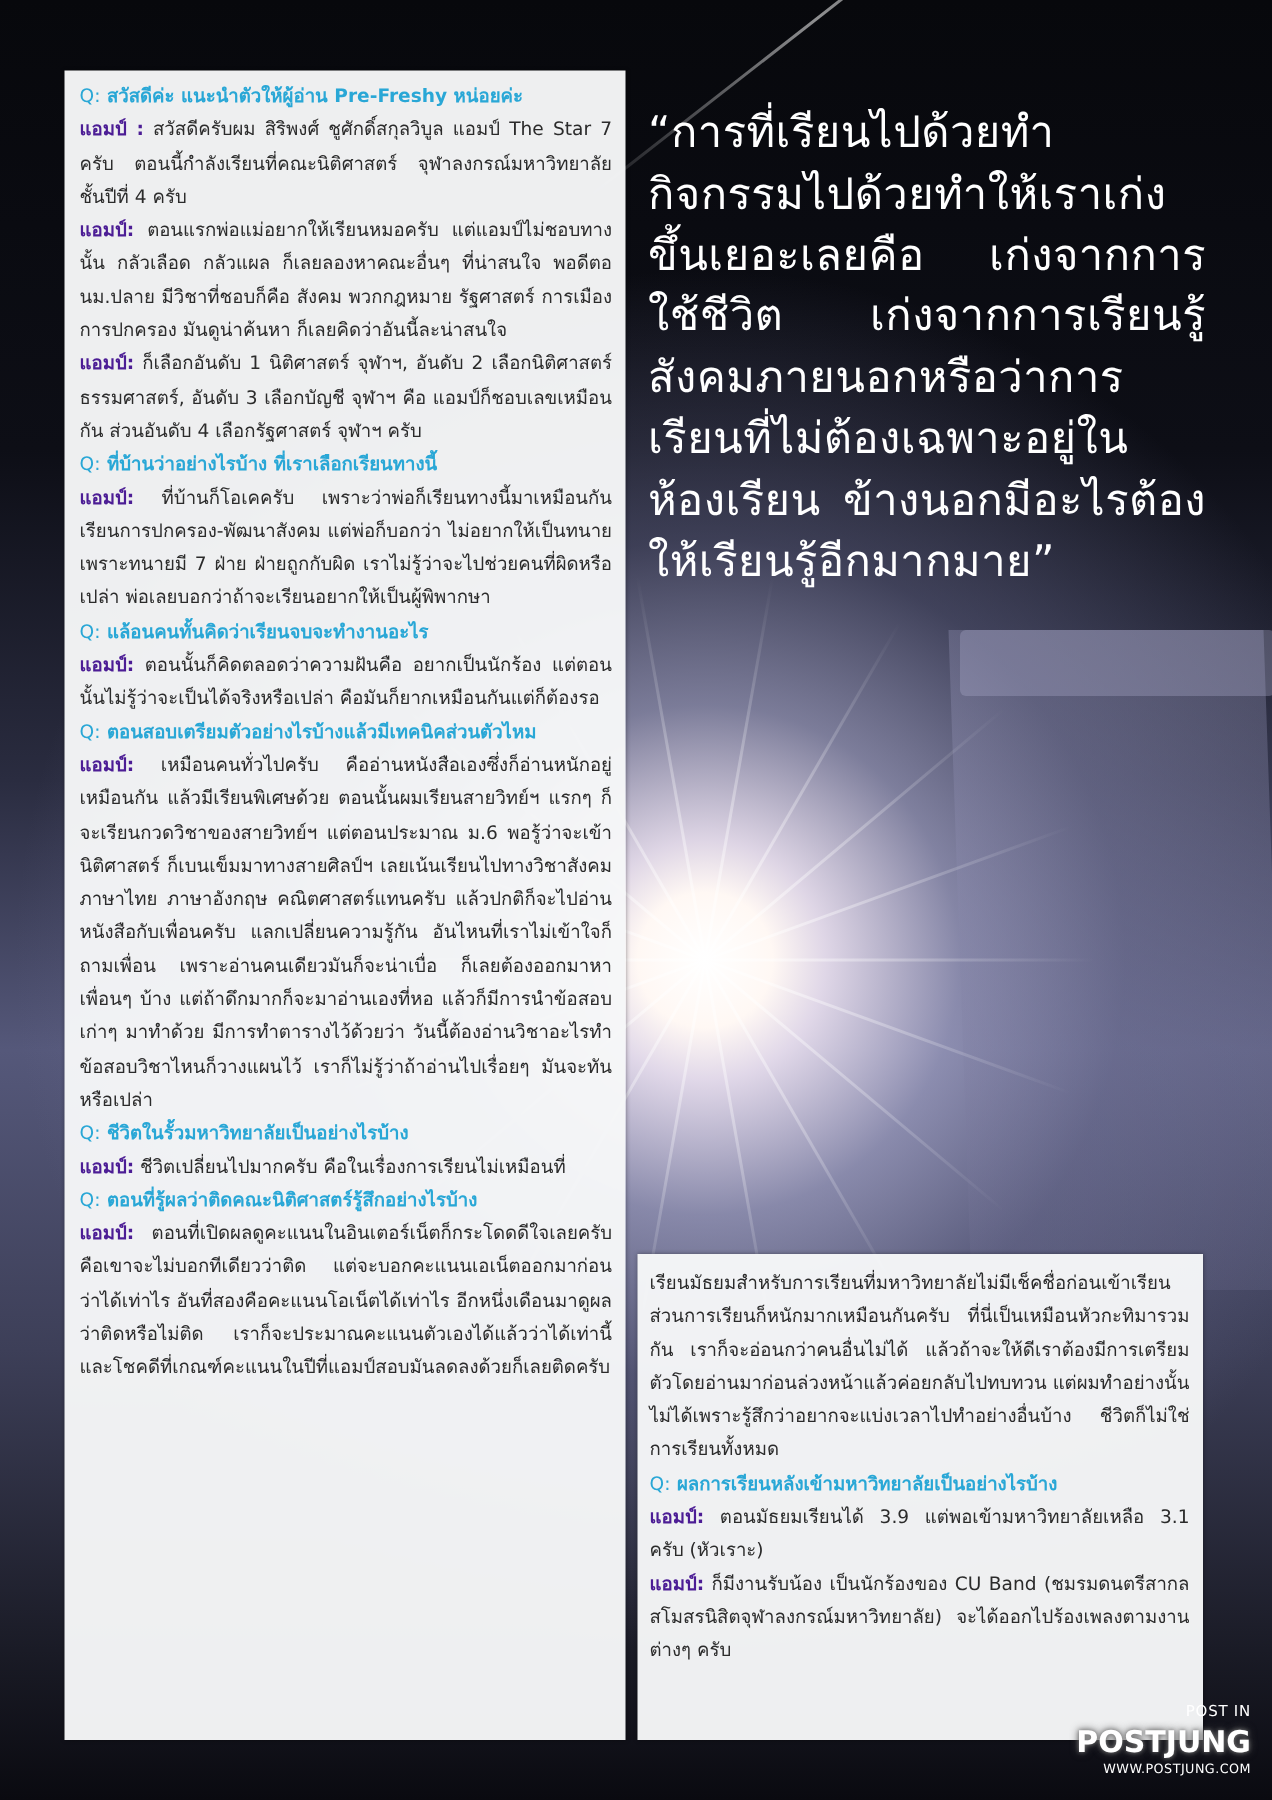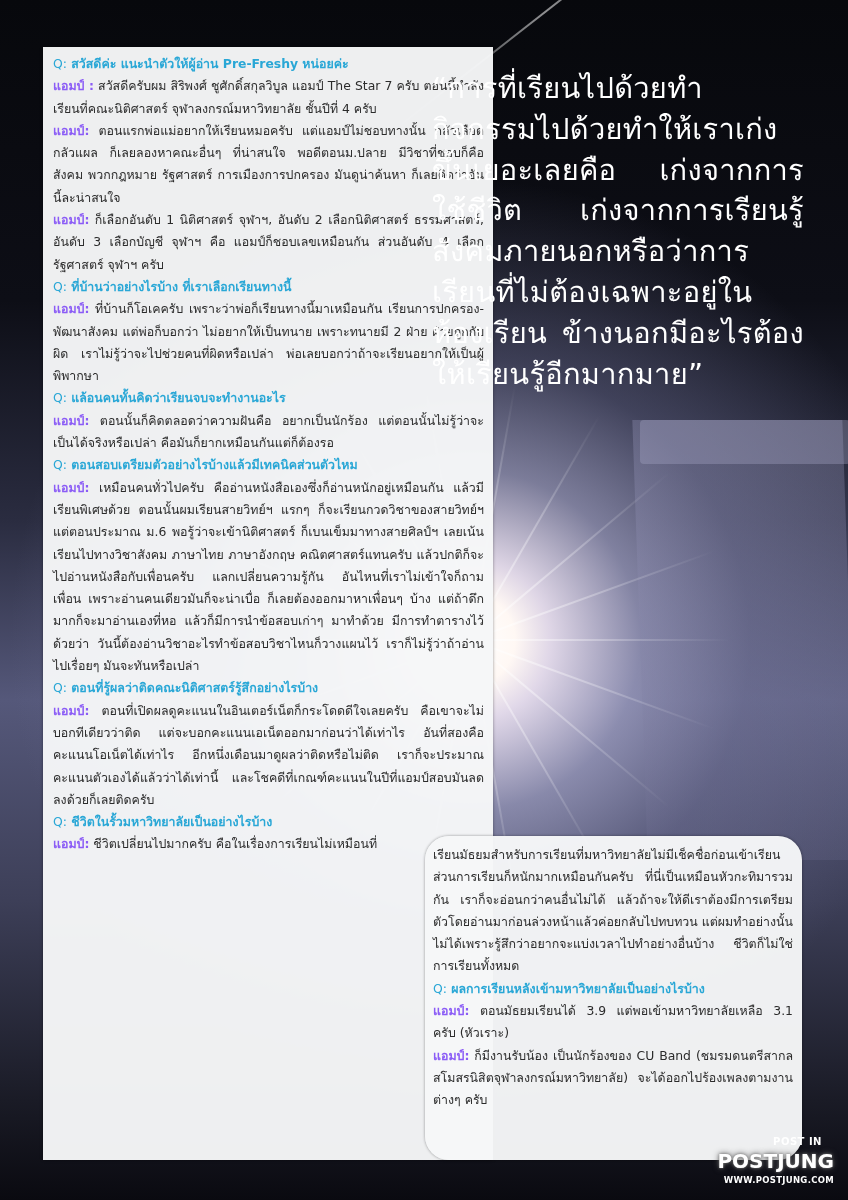--- a/index.html
+++ b/index.html
@@ -35,37 +35,37 @@
     background: linear-gradient(90deg, rgba(255,255,255,0), rgba(255,255,255,0.55), rgba(255,255,255,0));
     transform: rotate(-38deg); transform-origin: left center;
   }
 
   .panel {
     position: absolute; background: rgba(246,247,248,0.97);
     box-shadow: 0 0 3px rgba(0,0,0,0.4);
     color: #2b2b2b; font-size: 12.4px; line-height: 22.3px;
     text-align: justify; box-sizing: border-box;
   }
-  .panel-left { left: 43px; top: 47px; width: 450px; height: 1113px; padding: 6px 9px 0 10px; }
-  .panel-right { left: 425px; top: 836px; width: 377px; height: 324px; padding: 8px 9px 0 8px; border-radius: 24px; }
+  .panel-left { left: 43px; top: 47px; width: 374px; height: 1113px; padding: 6px 9px 0 10px; }
+  .panel-right { left: 425px; top: 836px; width: 377px; height: 324px; padding: 8px 9px 0 8px; }
   .q { color: #29a7d6; font-weight: bold; display: block; }
   .q .qp { font-weight: normal; }
-  .a-label { color: #8b5cf6; font-weight: bold; }
+  .a-label { color: #4c1d95; font-weight: bold; }
   .a { display: block; }
 
   .quote {
     position: absolute; left: 432px; top: 68px; width: 372px;
     color: #ffffff; font-size: 29px; line-height: 40.8px;
     text-align: justify; text-align-last: left; letter-spacing: 0.3px;
   }
 
   .logo { position: absolute; right: 8px; bottom: 6px; width: 160px; height: 58px; text-align: right; }
-  .logo-top { color: #fff; font-size: 10px; font-weight: bold; letter-spacing: 0.5px; margin-right: 18px; }
+  .logo-top { color: #fff; font-size: 10px; font-weight: normal; letter-spacing: 0.5px; margin-right: 6px; }
   .logo-main { color: #fff; font-size: 20px; font-weight: bold; line-height: 28px; text-shadow: 0 0 3px #777, 0 0 6px #555; margin-right: 6px; }
-  .logo-url { color: #fff; font-size: 8.5px; font-weight: bold; letter-spacing: 0.3px; margin-right: 6px; }
+  .logo-url { color: #fff; font-size: 8.5px; font-weight: normal; letter-spacing: 0.3px; margin-right: 6px; }
 </style>
 </head>
 <body>
 
 <div class="bg"></div>
 <div class="banner"></div>
 <div class="banner-top"></div>
 <div class="streak"></div>
 <div class="rays">
   <div class="ray" style="transform:rotate(0deg)"></div>
@@ -85,37 +85,37 @@
     <span class="a"><span class="a-label">แอมป์ :</span><span> สวัสดีครับผม สิริพงศ์ ชูศักดิ์สกุลวิบูล แอมป์ The Star 7 ครับ ตอนนี้กำลังเรียนที่คณะนิติศาสตร์ จุฬาลงกรณ์มหาวิทยาลัย ชั้นปีที่ 4 ครับ</span></span>
   </div>
   <div>
     <span class="a"><span class="a-label">แอมป์:</span><span> ตอนแรกพ่อแม่อยากให้เรียนหมอครับ แต่แอมป์ไม่ชอบทางนั้น กลัวเลือด กลัวแผล ก็เลยลองหาคณะอื่นๆ ที่น่าสนใจ พอดีตอนม.ปลาย มีวิชาที่ชอบก็คือ สังคม พวกกฎหมาย รัฐศาสตร์ การเมืองการปกครอง มันดูน่าค้นหา ก็เลยคิดว่าอันนี้ละน่าสนใจ</span></span>
   </div>
   <div>
     <span class="a"><span class="a-label">แอมป์:</span><span> ก็เลือกอันดับ 1 นิติศาสตร์ จุฬาฯ, อันดับ 2 เลือกนิติศาสตร์ ธรรมศาสตร์, อันดับ 3 เลือกบัญชี จุฬาฯ คือ แอมป์ก็ชอบเลขเหมือนกัน ส่วนอันดับ 4 เลือกรัฐศาสตร์ จุฬาฯ ครับ</span></span>
   </div>
   <div>
     <span class="q"><span class="qp">Q:</span> <span>ที่บ้านว่าอย่างไรบ้าง ที่เราเลือกเรียนทางนี้</span></span>
-    <span class="a"><span class="a-label">แอมป์:</span><span> ที่บ้านก็โอเคครับ เพราะว่าพ่อก็เรียนทางนี้มาเหมือนกัน เรียนการปกครอง-พัฒนาสังคม แต่พ่อก็บอกว่า ไม่อยากให้เป็นทนาย เพราะทนายมี 2 ฝ่าย ฝ่ายถูกกับผิด เราไม่รู้ว่าจะไปช่วยคนที่ผิดหรือเปล่า พ่อเลยบอกว่าถ้าจะเรียนอยากให้เป็นผู้พิพากษา</span></span>
+    <span class="a"><span class="a-label">แอมป์:</span><span> ที่บ้านก็โอเคครับ เพราะว่าพ่อก็เรียนทางนี้มาเหมือนกัน เรียนการปกครอง-พัฒนาสังคม แต่พ่อก็บอกว่า ไม่อยากให้เป็นทนาย เพราะทนายมี 7 ฝ่าย ฝ่ายถูกกับผิด เราไม่รู้ว่าจะไปช่วยคนที่ผิดหรือเปล่า พ่อเลยบอกว่าถ้าจะเรียนอยากให้เป็นผู้พิพากษา</span></span>
   </div>
   <div>
     <span class="q"><span class="qp">Q:</span> <span>แล้อนคนทั้นคิดว่าเรียนจบจะทำงานอะไร</span></span>
     <span class="a"><span class="a-label">แอมป์:</span><span> ตอนนั้นก็คิดตลอดว่าความฝันคือ อยากเป็นนักร้อง แต่ตอนนั้นไม่รู้ว่าจะเป็นได้จริงหรือเปล่า คือมันก็ยากเหมือนกันแต่ก็ต้องรอ</span></span>
   </div>
   <div>
     <span class="q"><span class="qp">Q:</span> <span>ตอนสอบเตรียมตัวอย่างไรบ้างแล้วมีเทคนิคส่วนตัวไหม</span></span>
     <span class="a"><span class="a-label">แอมป์:</span><span> เหมือนคนทั่วไปครับ คืออ่านหนังสือเองซึ่งก็อ่านหนักอยู่เหมือนกัน แล้วมีเรียนพิเศษด้วย ตอนนั้นผมเรียนสายวิทย์ฯ แรกๆ ก็จะเรียนกวดวิชาของสายวิทย์ฯ แต่ตอนประมาณ ม.6 พอรู้ว่าจะเข้านิติศาสตร์ ก็เบนเข็มมาทางสายศิลป์ฯ เลยเน้นเรียนไปทางวิชาสังคม ภาษาไทย ภาษาอังกฤษ คณิตศาสตร์แทนครับ แล้วปกติก็จะไปอ่านหนังสือกับเพื่อนครับ แลกเปลี่ยนความรู้กัน อันไหนที่เราไม่เข้าใจก็ถามเพื่อน เพราะอ่านคนเดียวมันก็จะน่าเบื่อ ก็เลยต้องออกมาหาเพื่อนๆ บ้าง แต่ถ้าดึกมากก็จะมาอ่านเองที่หอ แล้วก็มีการนำข้อสอบเก่าๆ มาทำด้วย มีการทำตารางไว้ด้วยว่า วันนี้ต้องอ่านวิชาอะไรทำข้อสอบวิชาไหนก็วางแผนไว้ เราก็ไม่รู้ว่าถ้าอ่านไปเรื่อยๆ มันจะทันหรือเปล่า</span></span>
   </div>
   <div>
+    <span class="q"><span class="qp">Q:</span> <span>ชีวิตในรั้วมหาวิทยาลัยเป็นอย่างไรบ้าง</span></span>
+    <span class="a"><span class="a-label">แอมป์:</span><span> ชีวิตเปลี่ยนไปมากครับ คือในเรื่องการเรียนไม่เหมือนที่</span></span>
+  </div>
+  <div>
     <span class="q"><span class="qp">Q:</span> <span>ตอนที่รู้ผลว่าติดคณะนิติศาสตร์รู้สึกอย่างไรบ้าง</span></span>
     <span class="a"><span class="a-label">แอมป์:</span><span> ตอนที่เปิดผลดูคะแนนในอินเตอร์เน็ตก็กระโดดดีใจเลยครับ คือเขาจะไม่บอกทีเดียวว่าติด แต่จะบอกคะแนนเอเน็ตออกมาก่อนว่าได้เท่าไร อันที่สองคือคะแนนโอเน็ตได้เท่าไร อีกหนึ่งเดือนมาดูผลว่าติดหรือไม่ติด เราก็จะประมาณคะแนนตัวเองได้แล้วว่าได้เท่านี้ และโชคดีที่เกณฑ์คะแนนในปีที่แอมป์สอบมันลดลงด้วยก็เลยติดครับ</span></span>
-  </div>
-  <div>
-    <span class="q"><span class="qp">Q:</span> <span>ชีวิตในรั้วมหาวิทยาลัยเป็นอย่างไรบ้าง</span></span>
-    <span class="a"><span class="a-label">แอมป์:</span><span> ชีวิตเปลี่ยนไปมากครับ คือในเรื่องการเรียนไม่เหมือนที่</span></span>
   </div>
 </div>
 
 <div class="quote">“การที่เรียนไปด้วยทำกิจกรรมไปด้วยทำให้เราเก่งขึ้นเยอะเลยคือ เก่งจากการใช้ชีวิต เก่งจากการเรียนรู้สังคมภายนอกหรือว่าการเรียนที่ไม่ต้องเฉพาะอยู่ในห้องเรียน ข้างนอกมีอะไรต้องให้เรียนรู้อีกมากมาย”</div>
 
 <div class="panel panel-right">
   <span class="a">เรียนมัธยมสำหรับการเรียนที่มหาวิทยาลัยไม่มีเช็คชื่อก่อนเข้าเรียน ส่วนการเรียนก็หนักมากเหมือนกันครับ ที่นี่เป็นเหมือนหัวกะทิมารวมกัน เราก็จะอ่อนกว่าคนอื่นไม่ได้ แล้วถ้าจะให้ดีเราต้องมีการเตรียมตัวโดยอ่านมาก่อนล่วงหน้าแล้วค่อยกลับไปทบทวน แต่ผมทำอย่างนั้นไม่ได้เพราะรู้สึกว่าอยากจะแบ่งเวลาไปทำอย่างอื่นบ้าง ชีวิตก็ไม่ใช่การเรียนทั้งหมด</span>
   <div>
     <span class="q"><span class="qp">Q:</span> <span>ผลการเรียนหลังเข้ามหาวิทยาลัยเป็นอย่างไรบ้าง</span></span>
     <span class="a"><span class="a-label">แอมป์:</span><span> ตอนมัธยมเรียนได้ 3.9 แต่พอเข้ามหาวิทยาลัยเหลือ 3.1 ครับ (หัวเราะ)</span></span>

